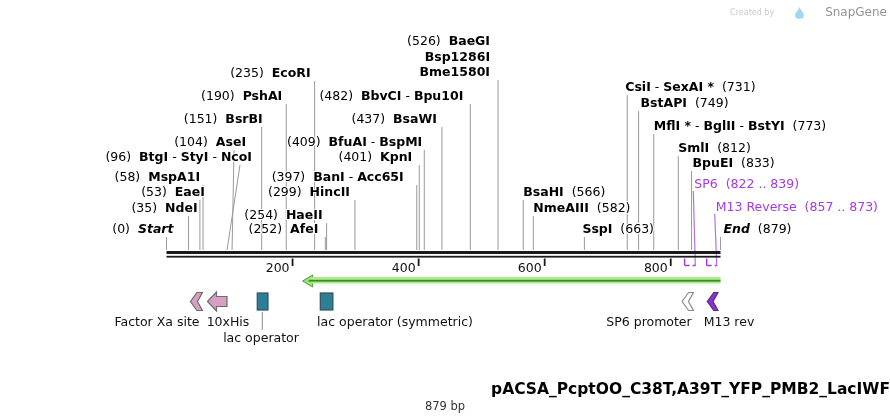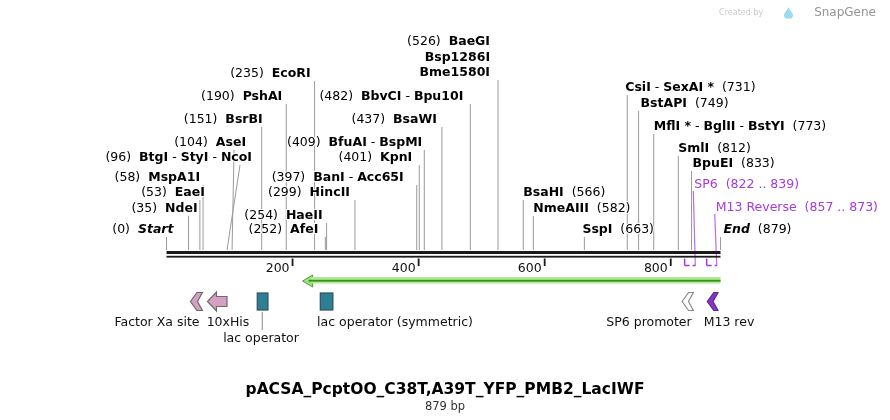--- a/index.html
+++ b/index.html
@@ -1,24 +1,24 @@
 <!DOCTYPE html>
 <html><head>
 <meta charset="utf-8">
 <style>
   html,body{margin:0;padding:0;background:#ffffff;}
   .figure{position:relative;width:890px;height:420px;background:#fff;overflow:hidden;
           font-family:"DejaVu Sans",sans-serif;}
-  .watermark{position:absolute;top:5px;right:14px;display:flex;align-items:center;gap:21px;}
+  .watermark{position:absolute;top:5px;right:3px;display:flex;align-items:center;gap:21px;}
   .wm-prefix{font-size:8px;color:#c9c9c9;}
   .wm-brand{font-size:12px;color:#949494;}
   .wm-logo{display:inline-block;line-height:0;}
   #map{position:absolute;left:0;top:0;}
   #map text{paint-order:stroke;stroke:#ffffff;stroke-width:2px;stroke-linejoin:round;}
-  .title{position:absolute;left:0;right:0;top:380px;text-align:center;
+  .title{position:absolute;left:0;right:0;top:380px;text-align:right;
          font-size:15.5px;font-weight:bold;color:#000;}
   .subtitle{position:absolute;left:0;right:0;top:399px;text-align:center;
             font-size:11.5px;color:#333;}
 </style>
 </head>
 <body>
 
 <div class="figure">
   <div class="watermark">
     <span class="wm-prefix">Created by</span>

